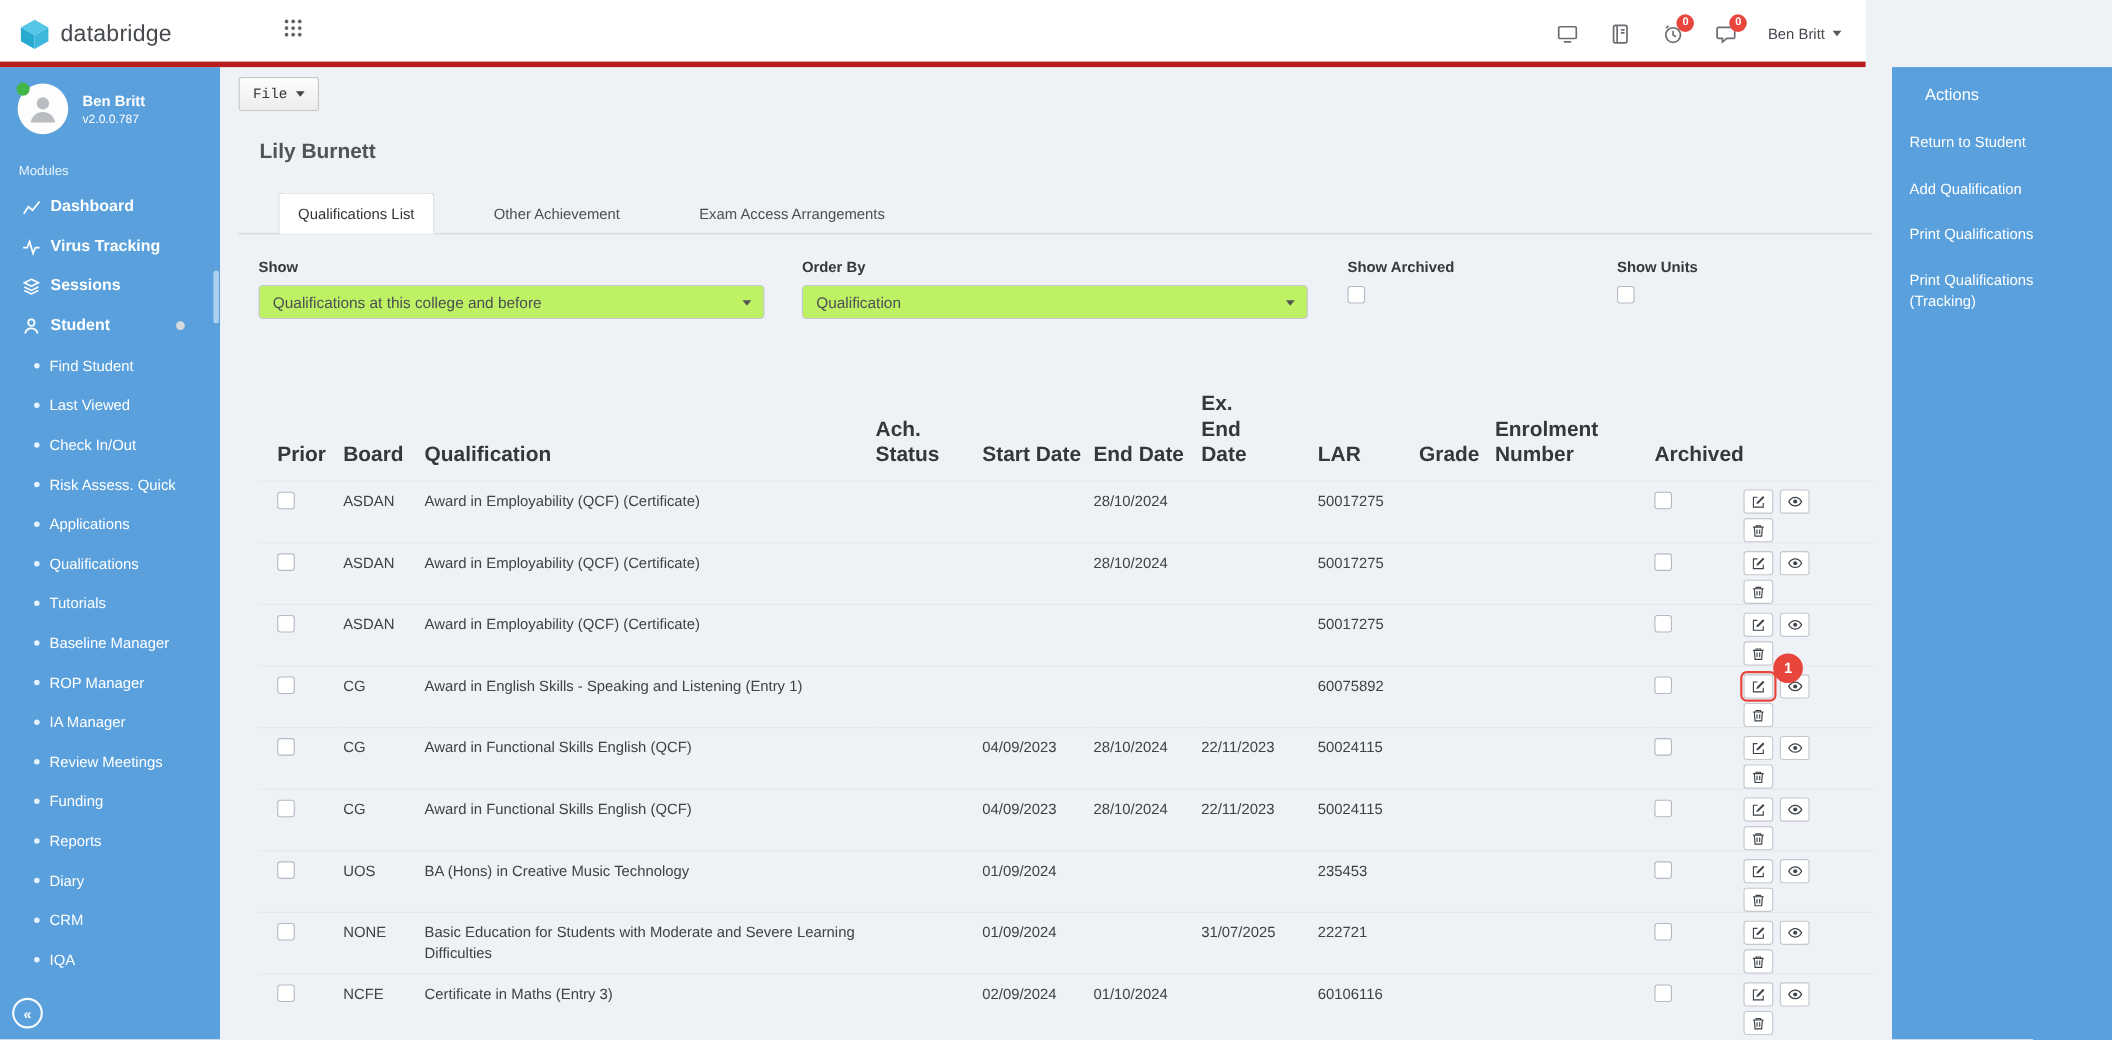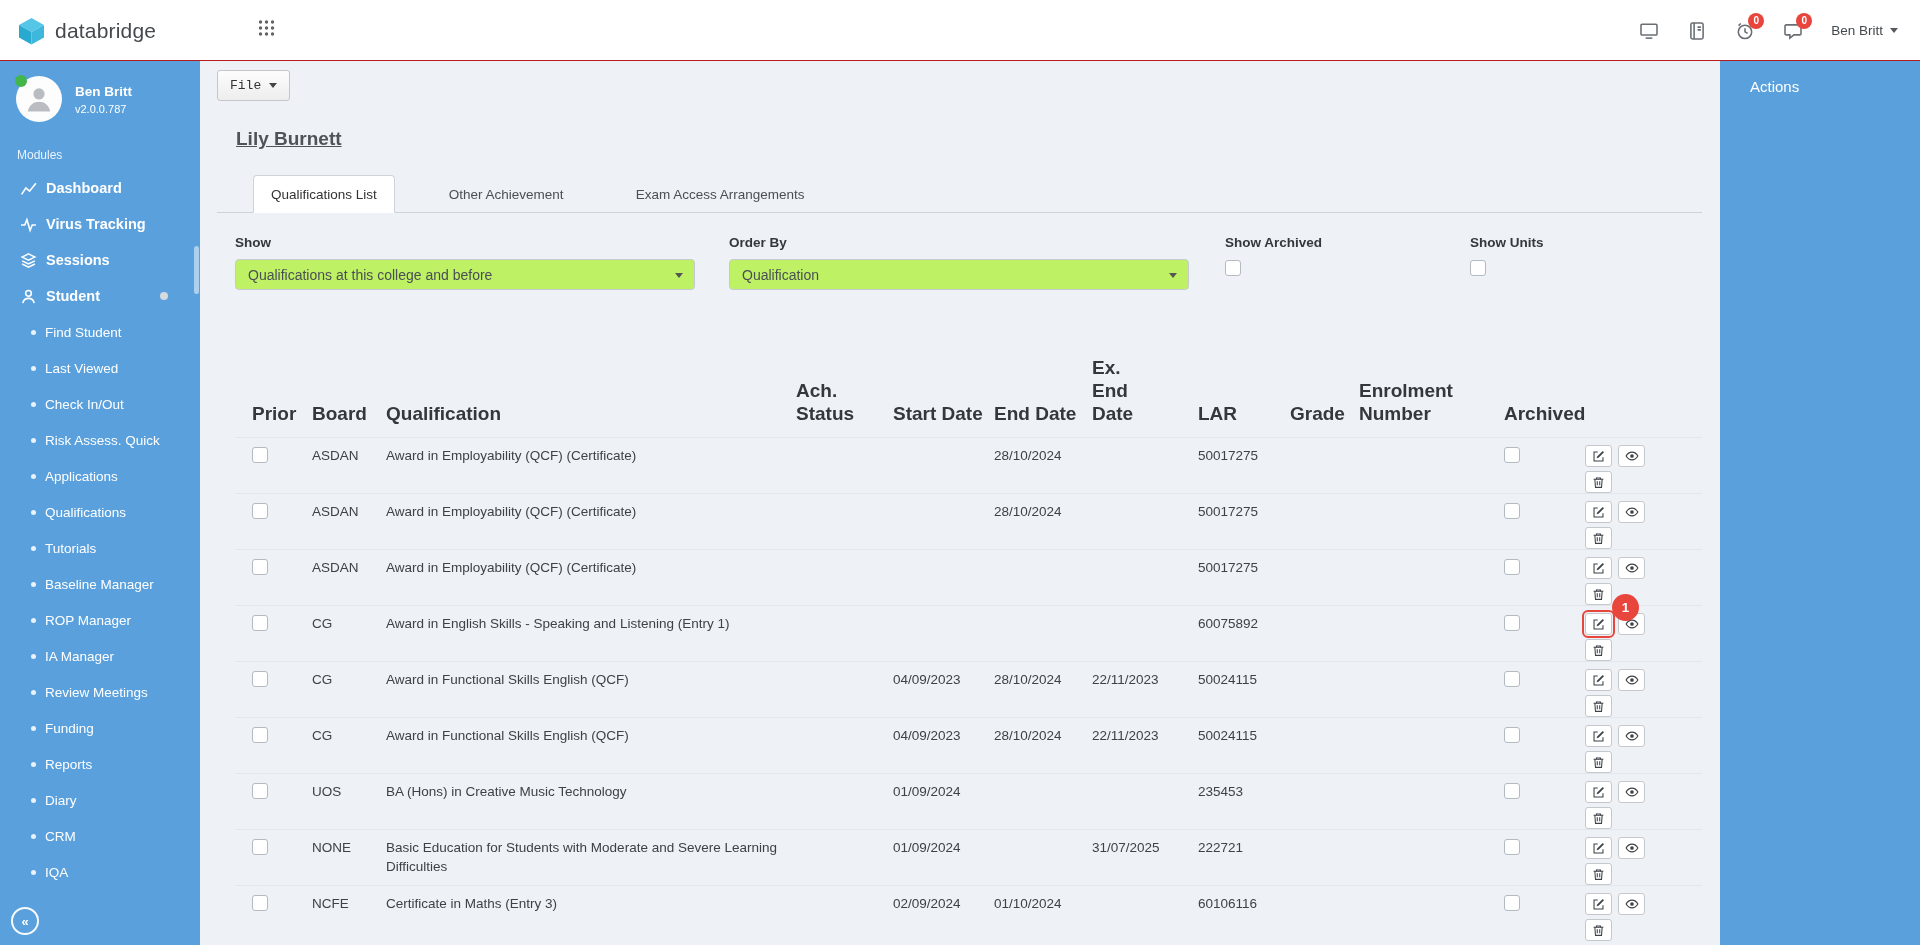--- a/index.html
+++ b/index.html
@@ -1,20 +1,20 @@
 <!DOCTYPE html>
 <html><head>
 <meta charset="utf-8">
 <style>
   * { box-sizing: border-box; margin: 0; padding: 0; }
   html, body { width: 1920px; height: 945px; overflow: hidden; }
   body { font-family: "Liberation Sans", sans-serif; background: #eef1f5; position: relative; color: #3c3c3c; }
 
   
-  .topbar { position: absolute; top: 0; left: 0; width: 1920px; height: 61px; background: #fff; border-bottom: 1px solid #b91c1c; z-index: 30; padding-left: 48px; }
+  .topbar { position: absolute; top: 0; left: 0; width: 1696px; height: 61px; background: #fff; border-bottom: 5px solid #b91c1c; z-index: 30; padding-left: 48px; }
   .brand { position: absolute; left: 18px; top: 0; height: 61px; display: flex; align-items: center; gap: 10px; }
   .brand-text { font-size: 21px; color: #45494e; font-weight: 500; letter-spacing: .2px; }
   .apps-icon { position: absolute; left: 258px; top: 50%; transform: translateY(-50%); cursor: pointer; }
   .topbar-right { position: absolute; right: 0; top: 0; height: 61px; display: flex; align-items: center; gap: 28px; padding-right: 22px; }
   .tb-icon { position: relative; color: #6a6e73; display: flex; align-items: center; cursor: pointer; }
   .tb-badge { position: absolute; top: -8px; right: -9px; min-width: 16px; height: 16px; border-radius: 8px; background: #e8453c; color: #fff; font-size: 10px; font-weight: bold; display: flex; align-items: center; justify-content: center; padding: 0 3px; }
   .user-menu { display: flex; align-items: center; gap: 7px; font-size: 13.5px; color: #45494e; cursor: pointer; }
   .caret-down { width: 0; height: 0; border-left: 4px solid transparent; border-right: 4px solid transparent; border-top: 5px solid #55595e; display: inline-block; }
 
   
@@ -35,21 +35,21 @@
 
   
   .actions-panel { position: absolute; right: 0; top: 61px; width: 200px; bottom: 0; background: #59a0dc; color: #fff; }
   .actions-title { font-size: 15px; padding: 17px 16px 14px 30px; }
   .action-link { padding: 11px 16px; font-size: 13.5px; line-height: 1.45; cursor: pointer; }
 
   
   .main { position: absolute; left: 200px; right: 200px; top: 61px; bottom: 0; padding: 9px 0 0 17px; }
   .file-btn { display: inline-flex; align-items: center; gap: 8px; background: linear-gradient(#fdfdfd, #ededed); border: 1px solid #c6c6c6; border-radius: 3px; padding: 7px 12px; font-size: 13px; color: #333; cursor: pointer; font-family: Liberation Mono, monospace; }
   .file-btn .caret-down { border-top-color: #444; }
-  .page-title { margin: 27px 0 0 19px; font-size: 19px; font-weight: bold; color: #4f5459; text-decoration: underline; }
+  .page-title { margin: 27px 0 0 19px; font-size: 19px; font-weight: bold; color: #4f5459; }
   .tabs { margin-top: 25px; width: 1485px; display: flex; border-bottom: 1px solid #ccd3d9; }
   .tab { padding: 11px 17px 10px; font-size: 13.5px; color: #4b4f54; cursor: pointer; border: 1px solid transparent; margin-bottom: -1px; margin-left: 36px; }
   .tab.active { background: #fff; border-color: #ccd3d9; border-bottom-color: #fff; border-radius: 4px 4px 0 0; color: #333; }
 
   
   .filters { position: relative; margin: 22px 0 0 18px; height: 92px; width: 1467px; }
   .filter-group { position: absolute; top: 0; }
   .fg-show { left: 0; }
   .fg-order { left: 494px; }
   .fg-archived { left: 990px; }
@@ -274,20 +274,30 @@
         </div>
       </div>
   </nav>
 
   <span class="scroll-thumb"></span>
   <span class="collapse-btn">«</span>
 </aside>
 
 <aside class="actions-panel">
   <div class="actions-title">Actions</div>
+  <div>
+
+      <div class="action-link">Return to Student</div>
+
+      <div class="action-link">Add Qualification</div>
+
+      <div class="action-link">Print Qualifications</div>
+
+      <div class="action-link">Print Qualifications (Tracking)</div>
+    </div>
 </aside>
 
 <main class="main">
 
   <button class="file-btn">
     <span>File</span>
     <span class="caret-down"></span>
   </button>
 
   <h1 class="page-title">Lily Burnett</h1>

